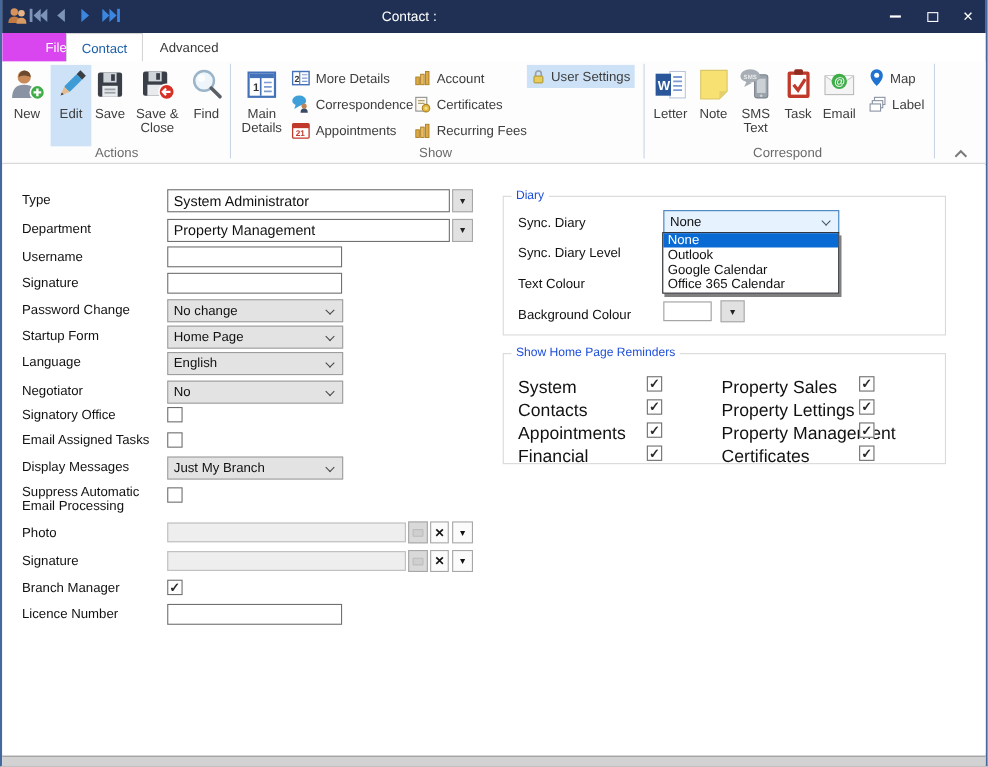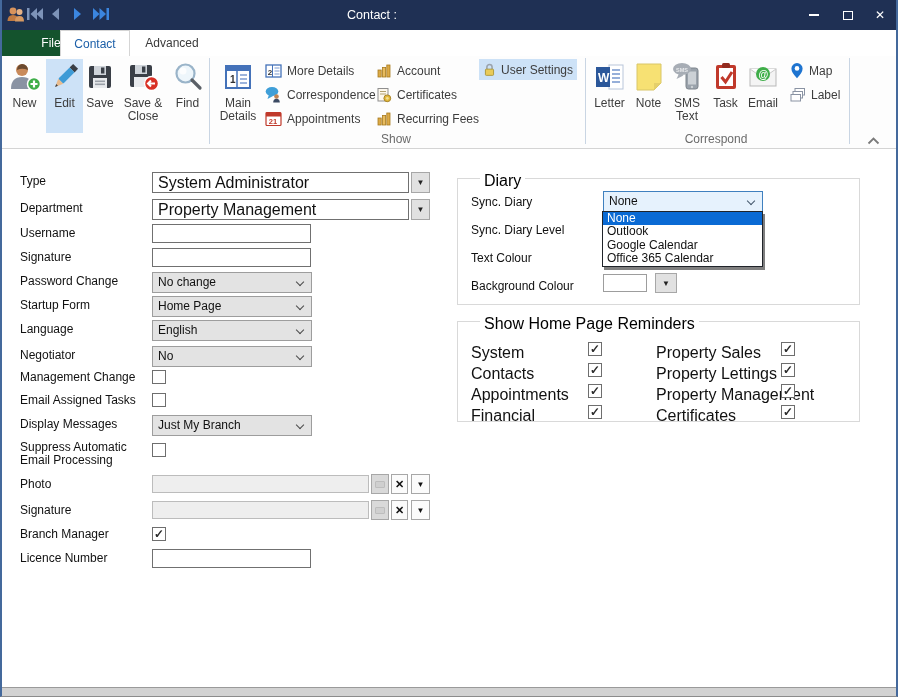--- a/index.html
+++ b/index.html
@@ -14,21 +14,21 @@
   .tb-title { position:absolute; left:347px; top:8px; color:#fff; font-size:12.5px; }
   .winbtn { position:absolute; top:0; width:32px; height:30px; color:#fff; font-size:12px;
             display:flex; align-items:center; justify-content:center; cursor:pointer; }
   .wb-min { left:798px; } .wb-max { left:832px; } .wb-close { left:864px; }
   .maxglyph { width:10px; height:9px; border:1.5px solid #fff; display:inline-block; }
   .minglyph { width:10px; height:0; border-top:2px solid #fff; display:inline-block; }
 
   
   .tabbar { position:absolute; top:30px; left:0; width:100%; height:26px; background:#fff; display:flex; }
   .tab { height:26px; display:flex; align-items:center; justify-content:center; font-size:12px; cursor:pointer; }
-  .tab-file { width:58px; background:#14532d; color:#fff;padding-left:40px; }
+  .tab-file { width:58px; background:#d946ef; color:#fff;padding-left:40px; }
   .tab-contact { width:70px; background:#fff; color:#1b5fa8; border:1px solid #d5d5d5; border-bottom:none; }
   .tab-advanced { width:84px; color:#3a3a3a; }
 
   
   .ribbon { position:absolute; top:56px; left:0; width:896px; height:93px; background:#fdfdfd; border-bottom:1px solid #d4d4d4; }
   .lgbtn { position:absolute; top:3px; height:74px; display:flex; flex-direction:column; align-items:center;
            font-size:12px; color:#3d3d3d; text-align:center; line-height:13px; cursor:pointer; padding-top:2px; }
   .lgbtn svg { flex:none; }
   .lgbtn .cap { margin-top:4px; }
   .hl { background:#cde2f7; }
@@ -38,39 +38,39 @@
   .vsep { position:absolute; top:2px; height:86px; width:1px; background:#c9d5e3; }
   .ribcol { position:absolute; left:864px; top:76px; cursor:pointer; }
 
   
   .content { position:absolute; top:150px; left:0; width:896px; bottom:10px; background:#fff; }
   .frow { position:absolute; left:0; width:100%; }
   .flabel { position:absolute; left:18px; width:126px; font-size:12px; color:#111; line-height:13px; }
   .txt { position:absolute; left:150px; width:159px; height:19px; border:1px solid #707070; background:#fff;
          font-size:12px; font-family:"Liberation Sans",sans-serif; padding:0 4px; }
   .combo-wide { position:absolute; left:150px; width:257px; height:21px; border:1px solid #707070; background:#fff;
-                font-size:16px; line-height:19px; padding-left:5px; color:#111; }
+                font-size:13px; line-height:19px; padding-left:5px; color:#111; }
   .dropbtn { position:absolute; width:19px; height:21px; background:#e1e1e1; border:1px solid #a7a7a7;
              display:flex; align-items:center; justify-content:center; font-size:8px; color:#222; cursor:pointer; }
   .gdd { position:absolute; left:150px; width:160px; height:21px; background:#e3e3e3; border:1px solid #9d9d9d;
          font-size:12px; line-height:19px; padding-left:5px; color:#111; cursor:pointer; }
   .chev { position:absolute; right:8px; top:6px; width:6px; height:6px; border-right:1.4px solid #4a4a4a;
           border-bottom:1.4px solid #4a4a4a; transform:rotate(45deg); }
   .cb { position:absolute; left:150px; width:14px; height:14px; background:#fff; border:1px solid #6e6e6e; cursor:pointer;
         display:flex; align-items:center; justify-content:center; font-size:12px; color:#2b2b2b; }
   .cb.checked::after { content:"\2713"; font-weight:bold; margin-top:-1px; }
   .disbox { position:absolute; left:150px; width:217px; height:18px; background:#eeeeee; border:1px solid #bcbcbc; }
   .sqbtn { position:absolute; width:18px; height:20px; border:1px solid #a7a7a7; background:#fbfbfb; cursor:pointer;
            display:flex; align-items:center; justify-content:center; font-size:11px; font-weight:bold; color:#111; }
   .sqbtn.gray { background:#d9d9d9; }
   .sqbtn .tri { font-size:8px; font-weight:normal; }
   .folderglyph { width:10px; height:7px; background:#cfcfcf; border:1px solid #bdbdbd; border-radius:1px; }
 
   .groupbox { position:absolute; border:1px solid #d9d9d9; background:#fff; }
-  .gb-title { position:absolute; top:-7px; left:7px; background:#fff; padding:0 4px; font-size:16px; color:#000000;margin-left:15px; }
+  .gb-title { position:absolute; top:-7px; left:7px; background:#fff; padding:0 4px; font-size:11px; color:#1d4ed8; }
   .gblabel { position:absolute; font-size:12px; color:#111; }
 
   .syncdd { position:absolute; left:145px; top:12px; width:160px; height:21px; background:#e6f2fd; border:1px solid #3f80bf;
             font-size:12px; line-height:19px; padding-left:5px; color:#111; cursor:pointer; }
   .syncdd .chev { border-color:#44576b; }
   .ddlist { position:absolute; left:600px; top:61px; width:161px; background:#fff; border:1px solid #20242a;
             box-shadow:2px 3px 0 rgba(0,0,0,0.5); z-index:20; }
   .dd-item { font-size:12px; line-height:13.4px; height:13.4px; padding-left:4px; color:#111; cursor:pointer; white-space:nowrap; overflow:hidden; }
   .dd-item.selected { background:#0a6ad4; color:#fff; }
 
@@ -183,20 +183,21 @@
       <span class="cap">Save &amp; Close</span>
     </div>
     <div class="lgbtn" style="left:167px;width:37px">
       <svg width="32" height="32" viewBox="0 0 32 32">
           <circle cx="13.5" cy="12.5" r="9" fill="#eef6fb" stroke="#9ab4c9" stroke-width="2.2"></circle>
           <circle cx="11" cy="10" r="3.5" fill="#fff" opacity="0.8"></circle>
           <line x1="20" y1="19" x2="28" y2="27" stroke="#5a5f66" stroke-width="3.2" stroke-linecap="round"></line>
         </svg>
       <span class="cap">Find</span>
     </div>
+    <div class="grp" style="left:4px;width:200px">Actions</div>
 
     <div class="vsep" style="left:207px"></div>
 
     <div class="lgbtn" style="left:213px;width:46px">
       <svg width="32" height="32" viewBox="0 0 32 32">
           <rect x="4" y="5" width="24" height="22" fill="#fff" stroke="#4472b9" stroke-width="2"></rect>
           <rect x="5" y="6" width="22" height="4" fill="#4472b9"></rect>
           <line x1="15" y1="10" x2="15" y2="26" stroke="#4472b9" stroke-width="1.5"></line>
           <text x="8" y="22" font-size="10" font-weight="bold" fill="#333">1</text>
           <line x1="18" y1="14" x2="25" y2="14" stroke="#7c9bd0" stroke-width="1.5"></line>
@@ -378,21 +379,21 @@
     </div>
     <div class="frow">
       <span class="flabel" style="top:173px">Language</span>
       <div class="gdd" style="top:170px"><span>English</span><span class="chev"></span></div>
     </div>
     <div class="frow">
       <span class="flabel" style="top:199px">Negotiator</span>
       <div class="gdd" style="top:196px"><span>No</span><span class="chev"></span></div>
     </div>
     <div class="frow">
-      <span class="flabel" style="top:221px">Management Change</span>
+      <span class="flabel" style="top:221px">Signatory Office</span>
       <div class="cb" style="top:220px"></div>
     </div>
     <div class="frow">
       <span class="flabel" style="top:244px">Email Assigned Tasks</span>
       <div class="cb" style="top:243px"></div>
     </div>
     <div class="frow">
       <span class="flabel" style="top:268px">Display Messages</span>
       <div class="gdd" style="top:265px"><span>Just My Branch</span><span class="chev"></span></div>
     </div>

